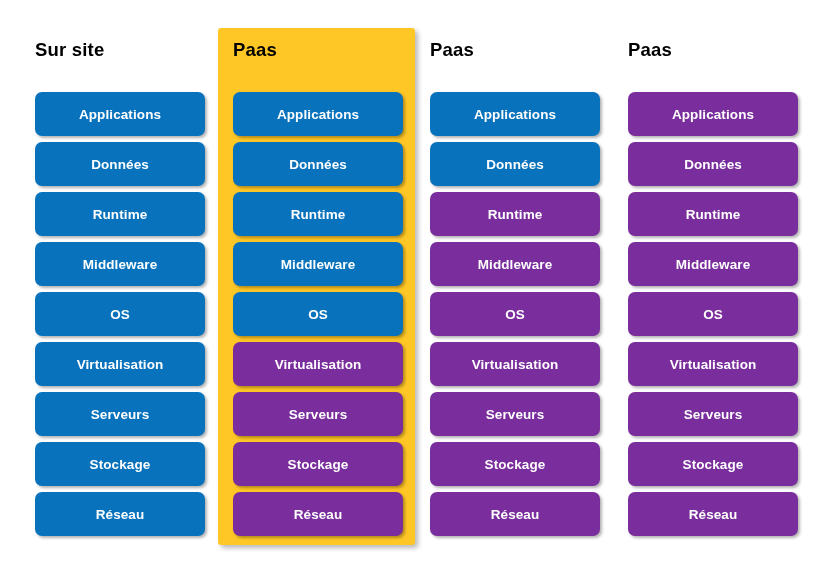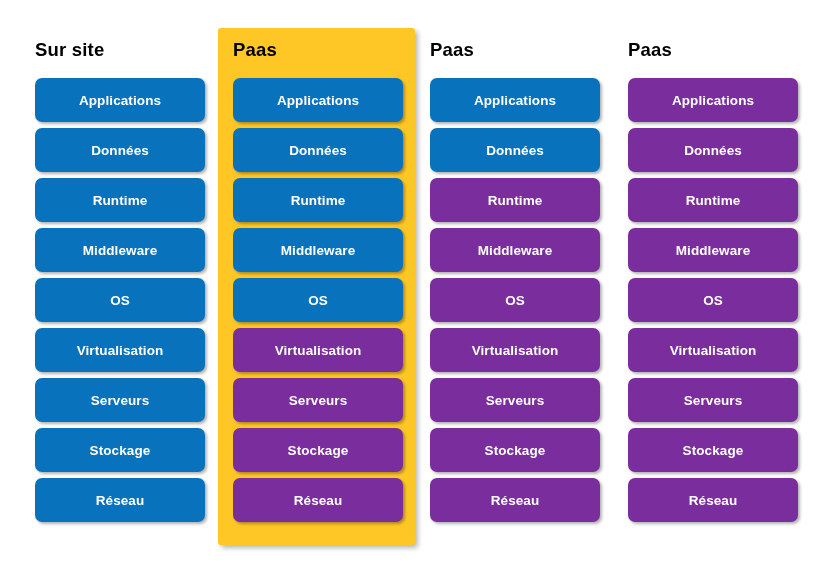--- a/index.html
+++ b/index.html
@@ -57,21 +57,21 @@
     text-align: left;
     font-size: 18.5px;
     font-weight: bold;
     color: #000000;
     letter-spacing: 0.2px;
     line-height: 24px;
   }
 
   .layer-list {
     position: absolute;
-    top: 78px;
+    top: 92px;
     left: 0;
     width: 170px;
   }
 
   .layer-card {
     position: relative;
     width: 170px;
     height: 44px;
     margin-bottom: 6px;
     border-radius: 7px;

